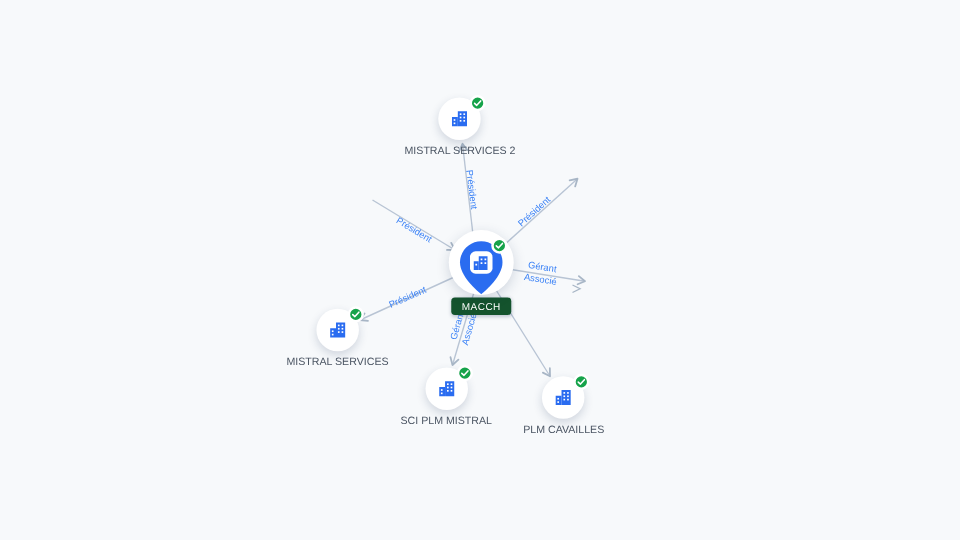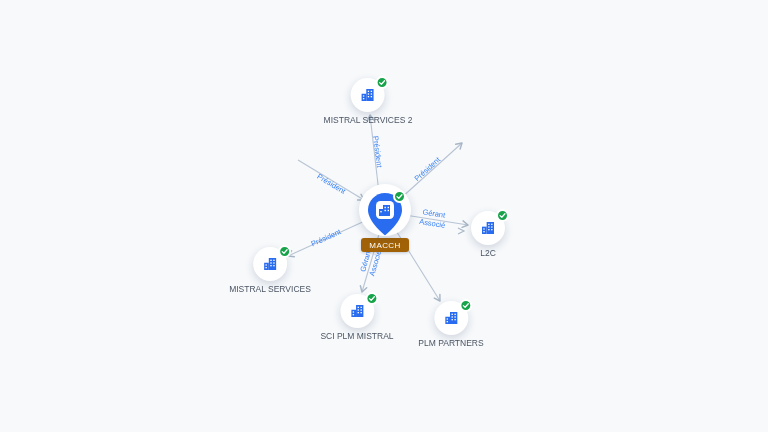--- a/index.html
+++ b/index.html
@@ -11,21 +11,21 @@
   .bubble{position:relative;width:34px;height:34px;border-radius:50%;background:#ffffff;
           box-shadow:0 3px 8px rgba(30,50,90,.18);display:flex;align-items:center;justify-content:center;}
   .check{position:absolute;top:-2px;right:-4px;width:13px;height:13px;border-radius:50%;background:#16a34a;
          border:2px solid #ffffff;box-sizing:border-box;display:flex;align-items:center;justify-content:center;}
   .node-label{margin-top:3px;font-size:8.5px;color:#4b5563;white-space:nowrap;text-align:center;}
   .center-node{position:absolute;transform:translateX(-50%);display:flex;flex-direction:column;align-items:center;z-index:3;cursor:pointer;}
   .halo{position:relative;width:52px;height:52px;border-radius:50%;background:#ffffff;
         box-shadow:0 3px 10px rgba(30,50,90,.18);}
   .halo svg.pin{position:absolute;left:8px;top:8px;}
   .halo .check{top:6px;right:5px;}
-  .center-pill{margin-top:2px;background:#a16207;color:#ffffff;font-size:8px;letter-spacing:.4px;
+  .center-pill{margin-top:2px;background:#14532d;color:#ffffff;font-size:8px;letter-spacing:.4px;
                padding:2.5px 8px;border-radius:3px;white-space:nowrap;box-shadow:0 1px 3px rgba(30,50,90,.25);}
 </style>
 </head>
 <body>
 
 <div class="canvas">
 
   <svg class="edges" width="768" height="432">
     <defs>
       <marker id="arrow" viewBox="0 0 8 8" refX="6.5" refY="4" markerWidth="8" markerHeight="8" orient="auto">
@@ -81,46 +81,20 @@
       <span class="check">
         <svg viewBox="0 0 10 10" width="7" height="7">
             <path d="M1.5 5.2 L4 7.5 L8.5 2.5" stroke="#fff" stroke-width="1.8" fill="none" stroke-linecap="round" stroke-linejoin="round"></path>
           </svg>
       </span>
     </div>
     <div class="node-label">MISTRAL SERVICES 2</div>
   </div>
 
 
-  <div class="node" style="left:488px;top:211px">
-    <div class="bubble">
-      <svg viewBox="0 0 24 24" width="16" height="16">
-        <g fill="#2a6cf0">
-            <path d="M10 3h11v18H10z"></path>
-            <path d="M3 10h7v11H3z"></path>
-          </g>
-        <g fill="#fff">
-            <rect x="12.3" y="5.5" width="2" height="2"></rect>
-            <rect x="16.7" y="5.5" width="2" height="2"></rect>
-            <rect x="12.3" y="9.5" width="2" height="2"></rect>
-            <rect x="16.7" y="9.5" width="2" height="2"></rect>
-            <rect x="12.3" y="13.5" width="2" height="2"></rect>
-            <rect x="16.7" y="13.5" width="2" height="2"></rect>
-            <rect x="5" y="12.5" width="2" height="2"></rect>
-            <rect x="5" y="16.5" width="2" height="2"></rect>
-          </g>
-      </svg>
-      <span class="check">
-        <svg viewBox="0 0 10 10" width="7" height="7">
-            <path d="M1.5 5.2 L4 7.5 L8.5 2.5" stroke="#fff" stroke-width="1.8" fill="none" stroke-linecap="round" stroke-linejoin="round"></path>
-          </svg>
-      </span>
-    </div>
-    <div class="node-label">L2C</div>
-  </div>
 
   <div class="node" style="left:451px;top:301px">
     <div class="bubble">
       <svg viewBox="0 0 24 24" width="16" height="16">
         <g fill="#2a6cf0">
             <path d="M10 3h11v18H10z"></path>
             <path d="M3 10h7v11H3z"></path>
           </g>
         <g fill="#fff">
             <rect x="12.3" y="5.5" width="2" height="2"></rect>
@@ -132,21 +106,21 @@
             <rect x="5" y="12.5" width="2" height="2"></rect>
             <rect x="5" y="16.5" width="2" height="2"></rect>
           </g>
       </svg>
       <span class="check">
         <svg viewBox="0 0 10 10" width="7" height="7">
             <path d="M1.5 5.2 L4 7.5 L8.5 2.5" stroke="#fff" stroke-width="1.8" fill="none" stroke-linecap="round" stroke-linejoin="round"></path>
           </svg>
       </span>
     </div>
-    <div class="node-label">PLM PARTNERS</div>
+    <div class="node-label">PLM CAVAILLES</div>
   </div>
 
   <div class="node" style="left:357px;top:294px">
     <div class="bubble">
       <svg viewBox="0 0 24 24" width="16" height="16">
         <g fill="#2a6cf0">
             <path d="M10 3h11v18H10z"></path>
             <path d="M3 10h7v11H3z"></path>
           </g>
         <g fill="#fff">

